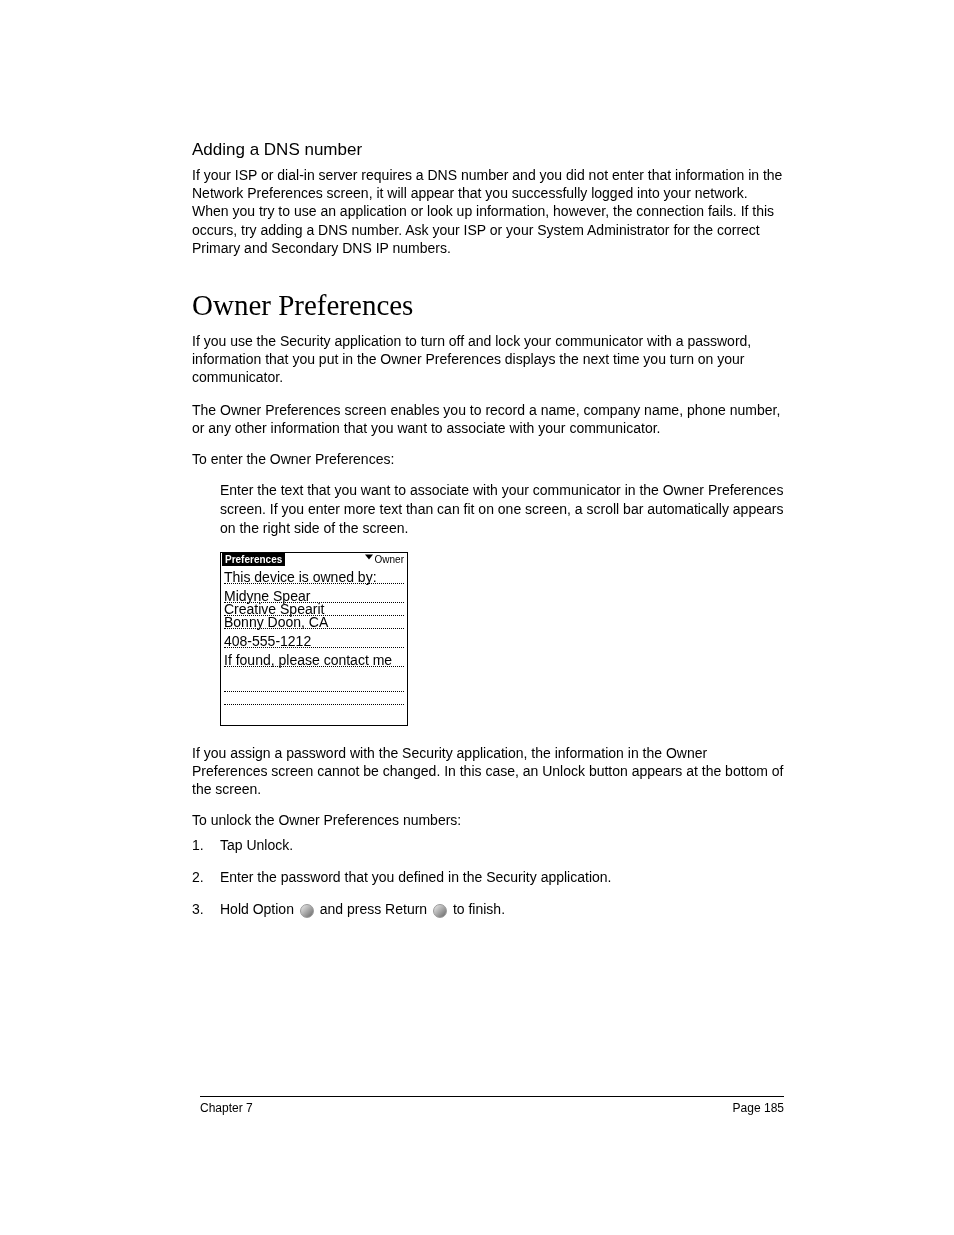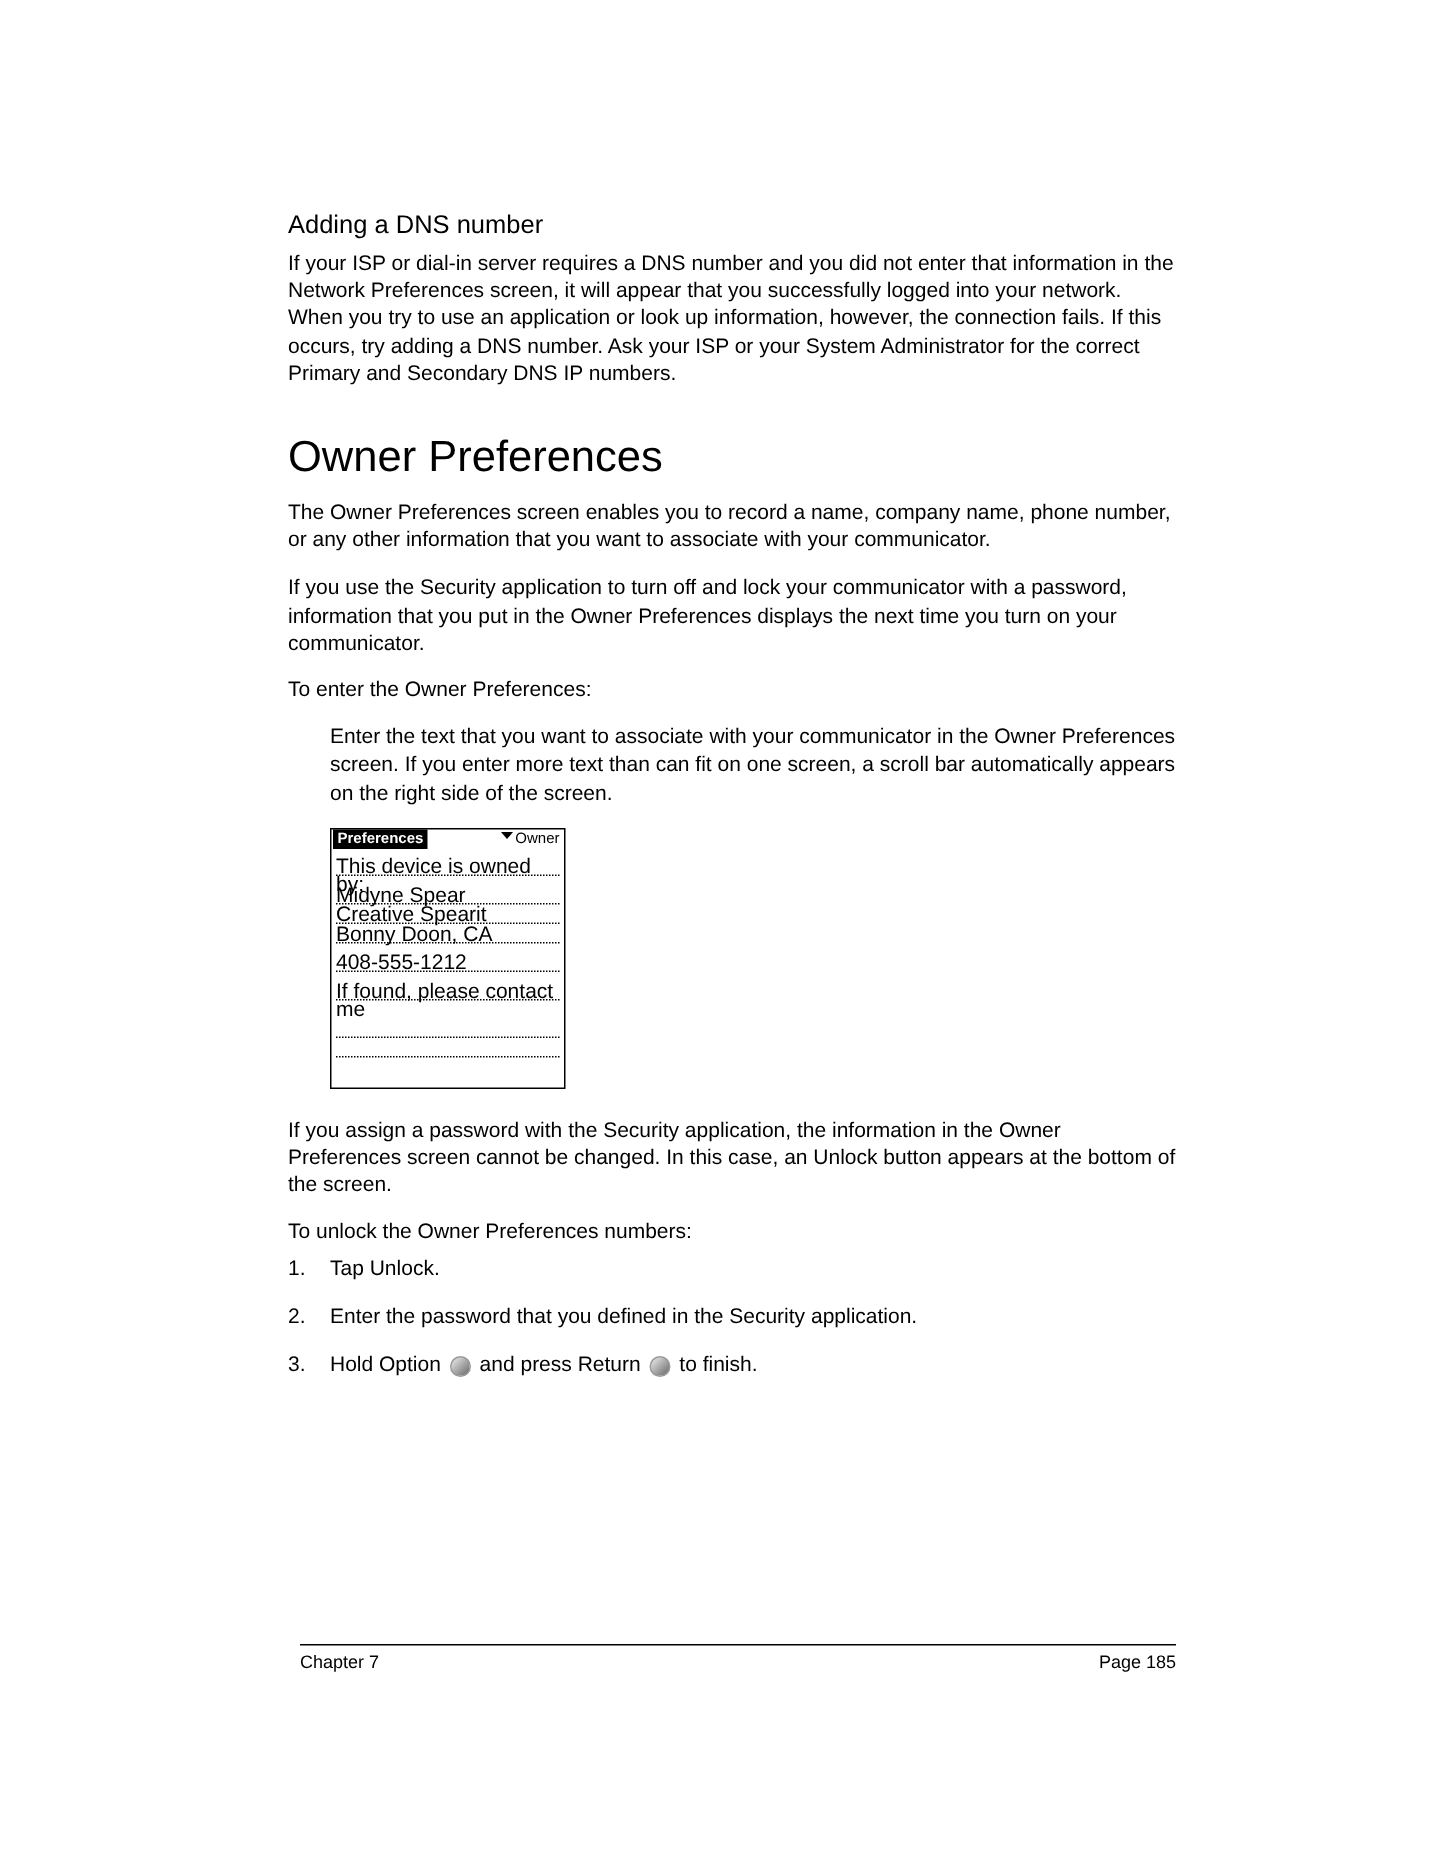--- a/index.html
+++ b/index.html
@@ -23,39 +23,40 @@
   }
   .body-text {
     font-size: 14px;
     line-height: 1.3;
     margin: 0 0 14px 0;
   }
   .main-heading {
     font-size: 29px;
     font-weight: 400;
     margin: 32px 0 10px 0;
+    font-family: Liberation Serif, serif;
   }
   .bold-line {
     font-size: 14px;
     font-weight: 400;
     margin: 12px 0 8px 0;
   }
   .indented {
     margin-left: 28px;
     font-size: 14px;
     line-height: 1.35;
     margin-bottom: 14px;
   }
   
   .prefs-figure {
     margin-left: 28px;
     margin-bottom: 18px;
   }
   .prefs-box {
-    width: 157px;
+    width: 188px;
     border: 1px solid #000;
     background: #fff;
     font-family: Arial, Helvetica, sans-serif;
     font-size: 10px;
     box-sizing: border-box;
     padding: 0 0 20px 0;
   }
   .prefs-titlebar {
     display: flex;
     justify-content: space-between;
@@ -130,22 +131,22 @@
 </style>
 </head>
 <body>
 
 <div class="page">
 
   <h3 class="sub-heading">Adding a DNS number</h3>
   <p class="body-text">If your ISP or dial-in server requires a DNS number and you did not enter that information in the Network Preferences screen, it will appear that you successfully logged into your network. When you try to use an application or look up information, however, the connection fails. If this occurs, try adding a DNS number. Ask your ISP or your System Administrator for the correct Primary and Secondary DNS IP numbers.</p>
 
   <h1 class="main-heading">Owner Preferences</h1>
+  <p class="body-text">If you use the Security application to turn off and lock your communicator with a password, information that you put in the Owner Preferences displays the next time you turn on your communicator.</p>
   <p class="body-text">The Owner Preferences screen enables you to record a name, company name, phone number, or any other information that you want to associate with your communicator.</p>
-  <p class="body-text">If you use the Security application to turn off and lock your communicator with a password, information that you put in the Owner Preferences displays the next time you turn on your communicator.</p>
 
   <p class="bold-line">To enter the Owner Preferences:</p>
   <p class="indented">Enter the text that you want to associate with your communicator in the Owner Preferences screen. If you enter more text than can fit on one screen, a scroll bar automatically appears on the right side of the screen.</p>
 
   <div class="prefs-figure">
     <div class="prefs-box">
       <div class="prefs-titlebar">
         <span class="prefs-title-left">Preferences</span>
         <span class="prefs-title-right">
           <svg viewBox="0 0 10 6">

